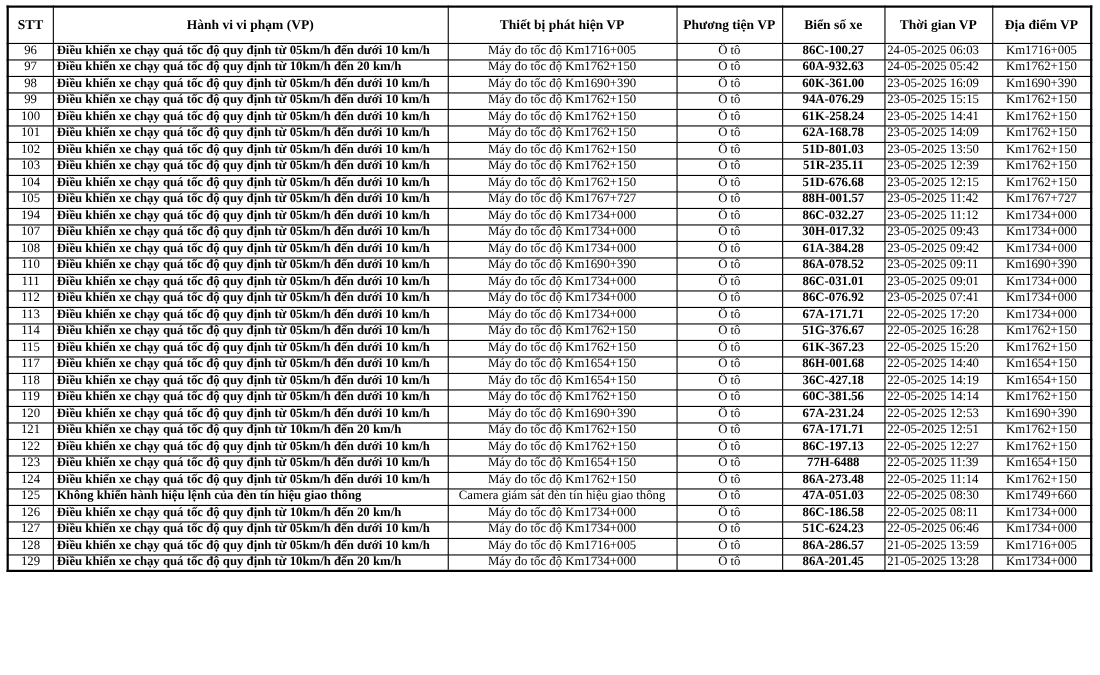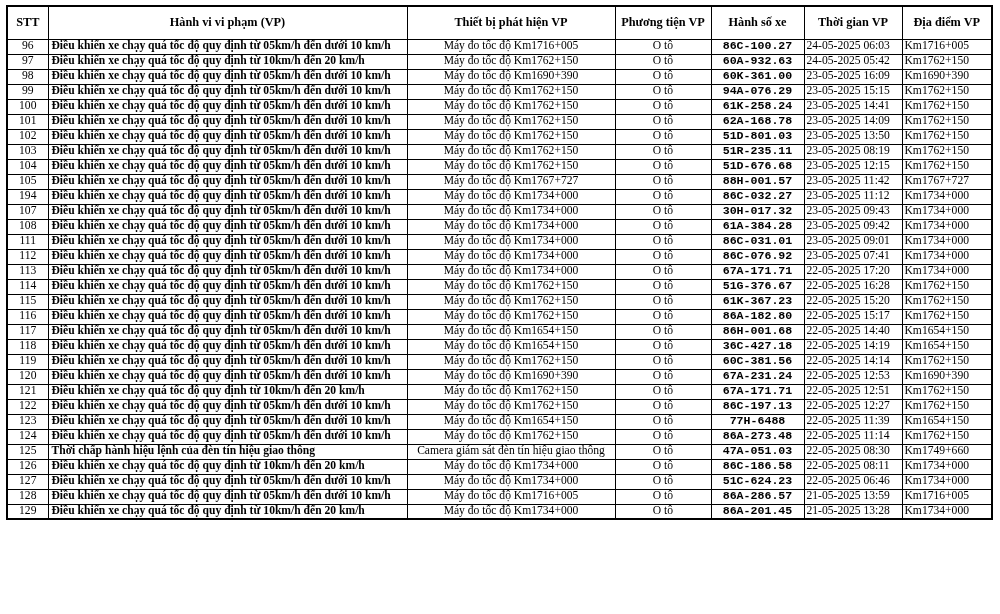--- a/index.html
+++ b/index.html
@@ -48,23 +48,23 @@
   tbody tr { height: 15px; }
   td {
     font-size: 11.6px;
     padding: 0 3px;
     line-height: 1.05;
   }
   td.c-stt      { text-align: center; padding: 0 2px; }
   td.c-behavior { text-align: left; font-weight: bold; }
   td.c-device   { text-align: center; padding: 0 2px; }
   td.c-vehicle  { text-align: center; }
-  td.c-plate    { text-align: center; font-weight: 700; font-family: Liberation Mono, monospace; }
+  td.c-plate    { text-align: center; font-weight: 700; }
   td.c-time     { text-align: left; padding: 0 2px; }
-  td.c-location { text-align: left; padding: 0 2px; }
+  td.c-location { text-align: center; padding: 0 2px; }
 </style>
 </head>
 <body>
 
 <div class="page">
   <table class="violations">
     <colgroup>
       <col class="c-stt">
       <col class="c-behavior">
       <col class="c-device">
@@ -72,21 +72,21 @@
       <col class="c-plate">
       <col class="c-time">
       <col class="c-location">
     </colgroup>
     <thead>
       <tr>
         <th>STT</th>
         <th>Hành vi vi phạm (VP)</th>
         <th>Thiết bị phát hiện VP</th>
         <th>Phương tiện VP</th>
-        <th>Hành số xe</th>
+        <th>Biển số xe</th>
         <th>Thời gian VP</th>
         <th>Địa điểm VP</th>
       </tr>
     </thead>
     <tbody>
         <tr>
           <td class="c-stt">96</td>
           <td class="c-behavior">Điều khiển xe chạy quá tốc độ quy định từ 05km/h đến dưới 10 km/h</td>
           <td class="c-device">Máy đo tốc độ Km1716+005</td>
           <td class="c-vehicle">Ô tô</td>
@@ -147,21 +147,21 @@
           <td class="c-plate">51D-801.03</td>
           <td class="c-time">23-05-2025 13:50</td>
           <td class="c-location">Km1762+150</td>
         </tr>
         <tr>
           <td class="c-stt">103</td>
           <td class="c-behavior">Điều khiển xe chạy quá tốc độ quy định từ 05km/h đến dưới 10 km/h</td>
           <td class="c-device">Máy đo tốc độ Km1762+150</td>
           <td class="c-vehicle">Ô tô</td>
           <td class="c-plate">51R-235.11</td>
-          <td class="c-time">23-05-2025 08:19</td>
+          <td class="c-time">23-05-2025 12:39</td>
           <td class="c-location">Km1762+150</td>
         </tr>
         <tr>
           <td class="c-stt">104</td>
           <td class="c-behavior">Điều khiển xe chạy quá tốc độ quy định từ 05km/h đến dưới 10 km/h</td>
           <td class="c-device">Máy đo tốc độ Km1762+150</td>
           <td class="c-vehicle">Ô tô</td>
           <td class="c-plate">51D-676.68</td>
           <td class="c-time">23-05-2025 12:15</td>
           <td class="c-location">Km1762+150</td>
@@ -196,20 +196,29 @@
         <tr>
           <td class="c-stt">108</td>
           <td class="c-behavior">Điều khiển xe chạy quá tốc độ quy định từ 05km/h đến dưới 10 km/h</td>
           <td class="c-device">Máy đo tốc độ Km1734+000</td>
           <td class="c-vehicle">Ô tô</td>
           <td class="c-plate">61A-384.28</td>
           <td class="c-time">23-05-2025 09:42</td>
           <td class="c-location">Km1734+000</td>
         </tr>
         <tr>
+          <td class="c-stt">110</td>
+          <td class="c-behavior">Điều khiển xe chạy quá tốc độ quy định từ 05km/h đến dưới 10 km/h</td>
+          <td class="c-device">Máy đo tốc độ Km1690+390</td>
+          <td class="c-vehicle">Ô tô</td>
+          <td class="c-plate">86A-078.52</td>
+          <td class="c-time">23-05-2025 09:11</td>
+          <td class="c-location">Km1690+390</td>
+        </tr>
+        <tr>
           <td class="c-stt">111</td>
           <td class="c-behavior">Điều khiển xe chạy quá tốc độ quy định từ 05km/h đến dưới 10 km/h</td>
           <td class="c-device">Máy đo tốc độ Km1734+000</td>
           <td class="c-vehicle">Ô tô</td>
           <td class="c-plate">86C-031.01</td>
           <td class="c-time">23-05-2025 09:01</td>
           <td class="c-location">Km1734+000</td>
         </tr>
         <tr>
           <td class="c-stt">112</td>
@@ -238,29 +247,20 @@
           <td class="c-time">22-05-2025 16:28</td>
           <td class="c-location">Km1762+150</td>
         </tr>
         <tr>
           <td class="c-stt">115</td>
           <td class="c-behavior">Điều khiển xe chạy quá tốc độ quy định từ 05km/h đến dưới 10 km/h</td>
           <td class="c-device">Máy đo tốc độ Km1762+150</td>
           <td class="c-vehicle">Ô tô</td>
           <td class="c-plate">61K-367.23</td>
           <td class="c-time">22-05-2025 15:20</td>
-          <td class="c-location">Km1762+150</td>
-        </tr>
-        <tr>
-          <td class="c-stt">116</td>
-          <td class="c-behavior">Điều khiển xe chạy quá tốc độ quy định từ 05km/h đến dưới 10 km/h</td>
-          <td class="c-device">Máy đo tốc độ Km1762+150</td>
-          <td class="c-vehicle">Ô tô</td>
-          <td class="c-plate">86A-182.80</td>
-          <td class="c-time">22-05-2025 15:17</td>
           <td class="c-location">Km1762+150</td>
         </tr>
         <tr>
           <td class="c-stt">117</td>
           <td class="c-behavior">Điều khiển xe chạy quá tốc độ quy định từ 05km/h đến dưới 10 km/h</td>
           <td class="c-device">Máy đo tốc độ Km1654+150</td>
           <td class="c-vehicle">Ô tô</td>
           <td class="c-plate">86H-001.68</td>
           <td class="c-time">22-05-2025 14:40</td>
           <td class="c-location">Km1654+150</td>
@@ -323,21 +323,21 @@
           <td class="c-stt">124</td>
           <td class="c-behavior">Điều khiển xe chạy quá tốc độ quy định từ 05km/h đến dưới 10 km/h</td>
           <td class="c-device">Máy đo tốc độ Km1762+150</td>
           <td class="c-vehicle">Ô tô</td>
           <td class="c-plate">86A-273.48</td>
           <td class="c-time">22-05-2025 11:14</td>
           <td class="c-location">Km1762+150</td>
         </tr>
         <tr>
           <td class="c-stt">125</td>
-          <td class="c-behavior">Thời chấp hành hiệu lệnh của đèn tín hiệu giao thông</td>
+          <td class="c-behavior">Không khiển hành hiệu lệnh của đèn tín hiệu giao thông</td>
           <td class="c-device">Camera giám sát đèn tín hiệu giao thông</td>
           <td class="c-vehicle">Ô tô</td>
           <td class="c-plate">47A-051.03</td>
           <td class="c-time">22-05-2025 08:30</td>
           <td class="c-location">Km1749+660</td>
         </tr>
         <tr>
           <td class="c-stt">126</td>
           <td class="c-behavior">Điều khiển xe chạy quá tốc độ quy định từ 10km/h đến 20 km/h</td>
           <td class="c-device">Máy đo tốc độ Km1734+000</td>

